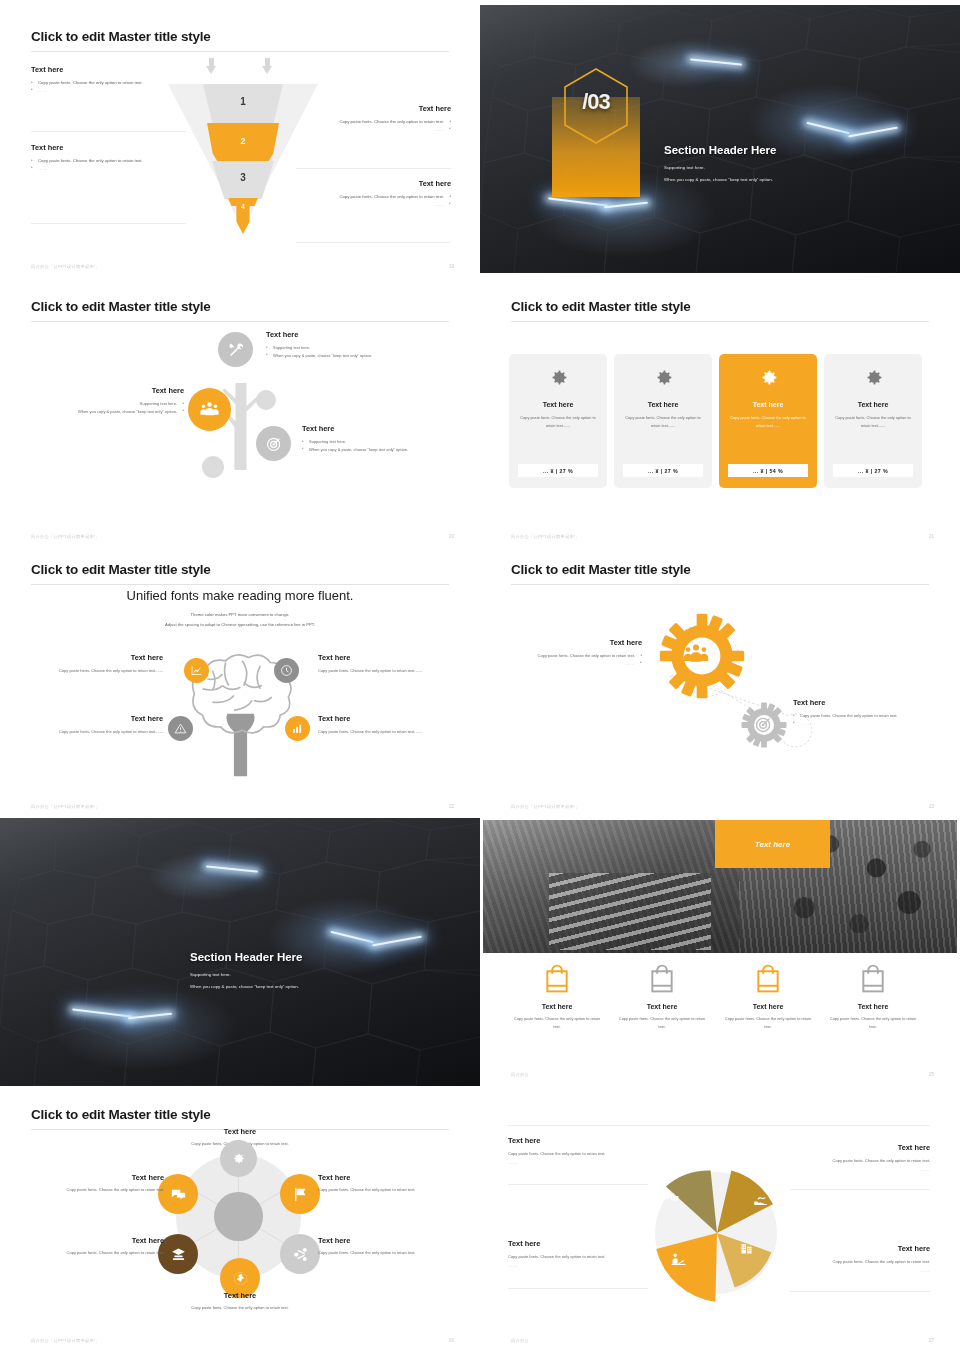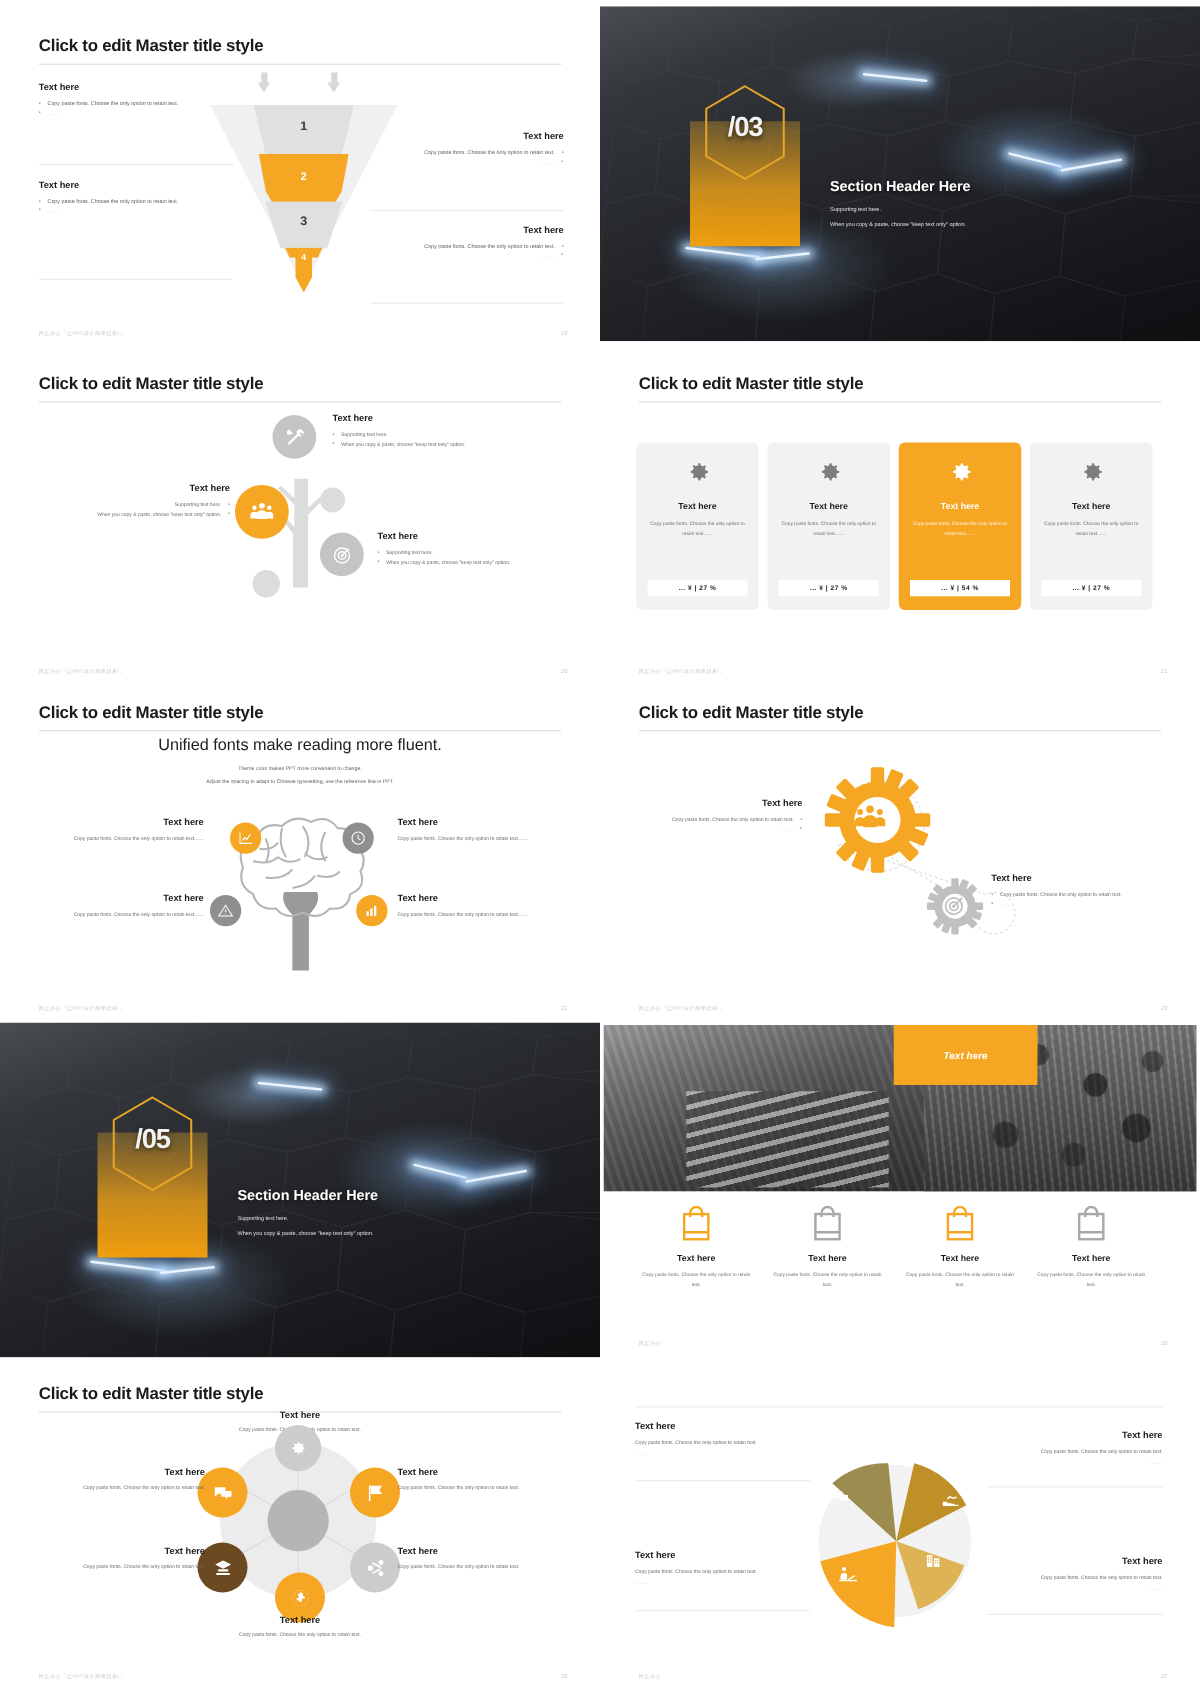--- a/index.html
+++ b/index.html
@@ -594,27 +594,20 @@
       <path d="M220 228 L270 214 L316 230 L312 268 L216 268 Z"></path>
       <path d="M316 230 L368 216 L420 232 L416 268 L312 268 Z"></path>
     </g>
   </svg>
   <div class="neon" style="left:206px;top:50px;width:52px;height:2.2px;transform:rotate(6deg);"></div>
   <div class="neon" style="left:330px;top:118px;width:44px;height:2.2px;transform:rotate(14deg);"></div>
   <div class="neon" style="left:372px;top:122px;width:50px;height:2.2px;transform:rotate(-10deg);"></div>
   <div class="neon" style="left:72px;top:194px;width:60px;height:2.4px;transform:rotate(7deg);"></div>
   <div class="neon" style="left:128px;top:197px;width:44px;height:2.4px;transform:rotate(-6deg);"></div>
 
-  <div class="sec-badge" style="left:78px;top:58px;">
-    <div class="glass"></div>
-    <svg class="hexline" viewBox="0 0 68 78">
-      <polygon points="34,2 65,20 65,58 34,76 3,58 3,20" fill="none" stroke="#e8a626" stroke-width="1.6"></polygon>
-    </svg>
-    <div class="sec-num">/05</div>
-  </div>
   <div class="sec-head" style="left:190px;top:133px;">Section Header Here</div>
   <div class="sec-sup" style="left:190px;top:152px;">Supporting text here.</div>
   <div class="sec-sup" style="left:190px;top:164px;">When you copy &amp; paste, choose "keep text only" option.</div>
 </div>
 
 <div class="slide" id="s8">
   <div class="photo">
     <div class="stairs"></div>
     <div class="crowd"></div>
   </div>

